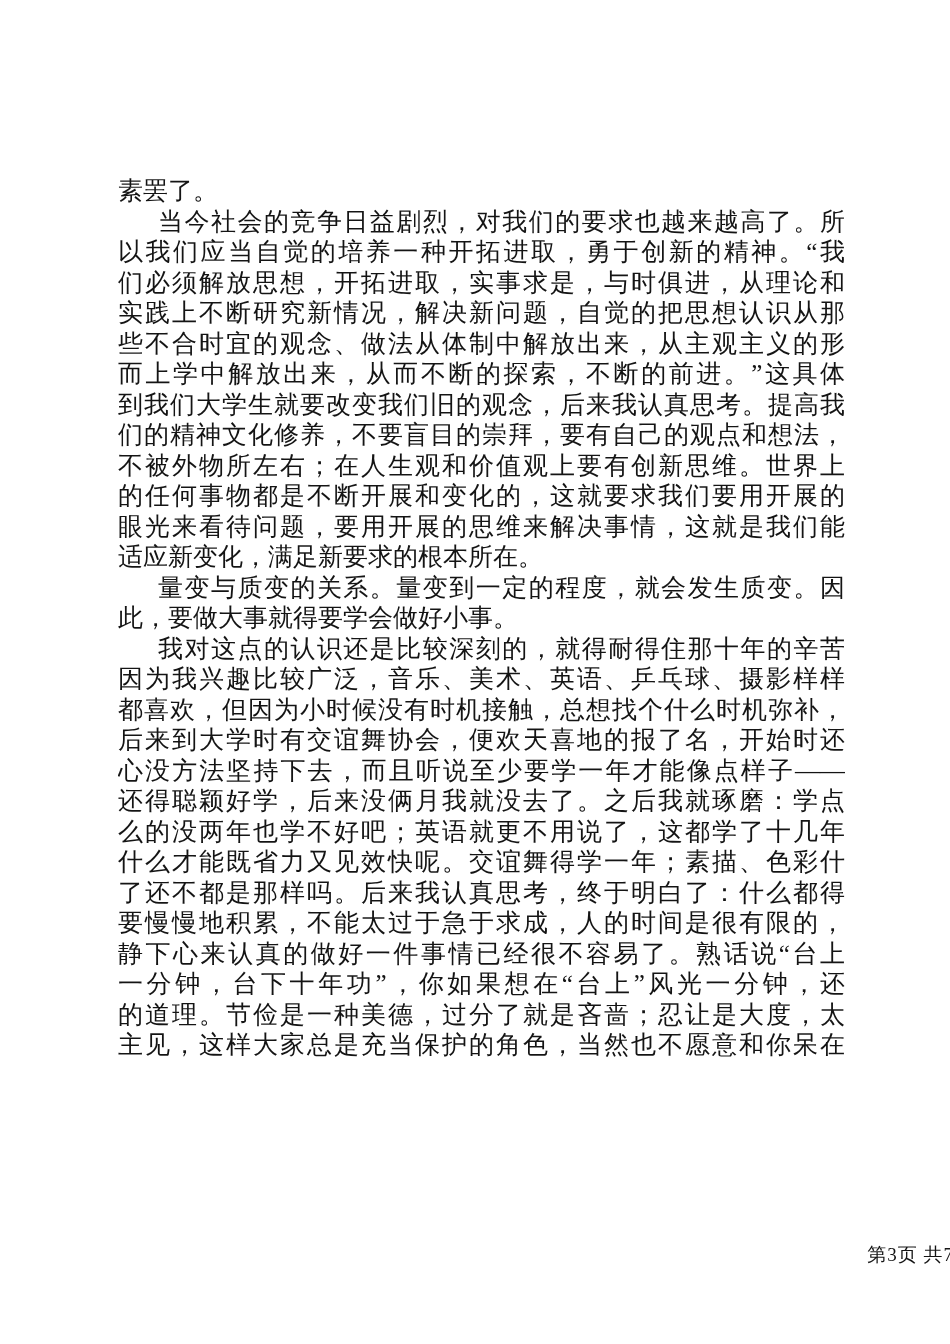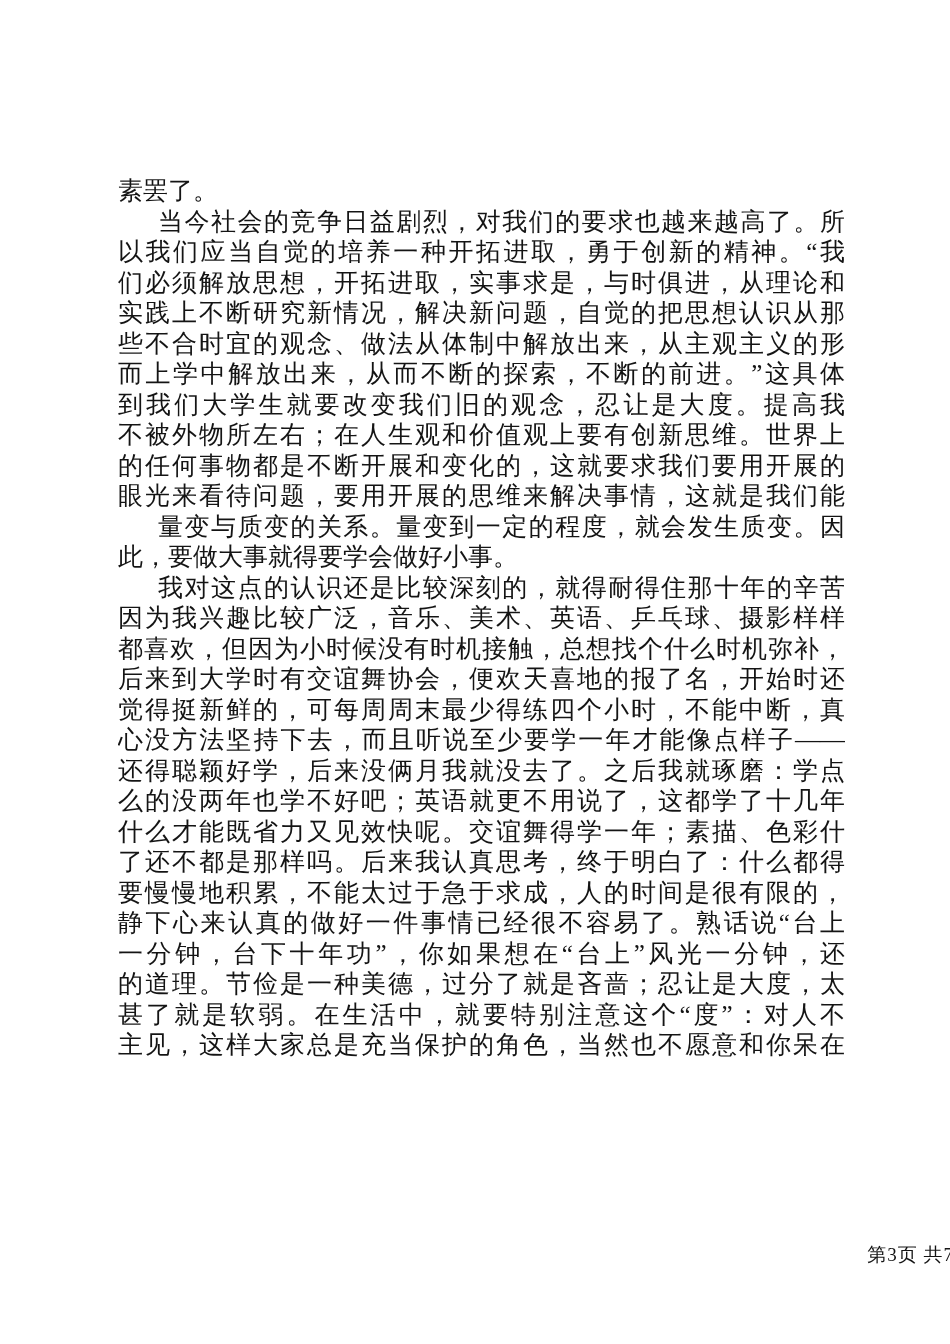--- a/index.html
+++ b/index.html
@@ -68,44 +68,44 @@
       <div class="paragraph">
         <div class="line">素罢了。</div>
       </div>
       <div class="paragraph">
         <div class="line fill indent">当今社会的竞争日益剧烈，对我们的要求也越来越高了。所</div>
         <div class="line fill">以我们应当自觉的培养一种开拓进取，勇于创新的精神。“我</div>
         <div class="line fill">们必须解放思想，开拓进取，实事求是，与时俱进，从理论和</div>
         <div class="line fill">实践上不断研究新情况，解决新问题，自觉的把思想认识从那</div>
         <div class="line fill">些不合时宜的观念、做法从体制中解放出来，从主观主义的形</div>
         <div class="line fill">而上学中解放出来，从而不断的探索，不断的前进。”这具体</div>
-        <div class="line fill">到我们大学生就要改变我们旧的观念，忍让是大度。提高我</div>
+        <div class="line fill">到我们大学生就要改变我们旧的观念，后来我认真思考。提高我</div>
+        <div class="line fill">们的精神文化修养，不要盲目的崇拜，要有自己的观点和想法，</div>
         <div class="line fill">不被外物所左右；在人生观和价值观上要有创新思维。世界上</div>
         <div class="line fill">的任何事物都是不断开展和变化的，这就要求我们要用开展的</div>
         <div class="line fill">眼光来看待问题，要用开展的思维来解决事情，这就是我们能</div>
+        <div class="line">适应新变化，满足新要求的根本所在。</div>
       </div>
       <div class="paragraph">
         <div class="line fill indent">量变与质变的关系。量变到一定的程度，就会发生质变。因</div>
         <div class="line">此，要做大事就得要学会做好小事。</div>
       </div>
       <div class="paragraph">
         <div class="line fill indent">我对这点的认识还是比较深刻的，就得耐得住那十年的辛苦</div>
         <div class="line fill">因为我兴趣比较广泛，音乐、美术、英语、乒乓球、摄影样样</div>
         <div class="line fill">都喜欢，但因为小时候没有时机接触，总想找个什么时机弥补，</div>
         <div class="line fill">后来到大学时有交谊舞协会，便欢天喜地的报了名，开始时还</div>
-        <div class="line fill">觉得挺新鲜的，可每周周末最少得练四个小时，不能中断，真</div>
         <div class="line fill">心没方法坚持下去，而且听说至少要学一年才能像点样子——</div>
         <div class="line fill">还得聪颖好学，后来没俩月我就没去了。之后我就琢磨：学点</div>
         <div class="line fill">么的没两年也学不好吧；英语就更不用说了，这都学了十几年</div>
         <div class="line fill">什么才能既省力又见效快呢。交谊舞得学一年；素描、色彩什</div>
         <div class="line fill">了还不都是那样吗。后来我认真思考，终于明白了：什么都得</div>
         <div class="line fill">要慢慢地积累，不能太过于急于求成，人的时间是很有限的，</div>
         <div class="line fill">静下心来认真的做好一件事情已经很不容易了。熟话说“台上</div>
         <div class="line fill">一分钟，台下十年功”，你如果想在“台上”风光一分钟，还</div>
         <div class="line fill">的道理。节俭是一种美德，过分了就是吝啬；忍让是大度，太</div>
-        <div class="line fill">甚了就是软弱。在生活中，就要特别注意这个“度”：对人不</div>
         <div class="line fill">主见，这样大家总是充当保护的角色，当然也不愿意和你呆在</div>
       </div>
     </div>
   <div class="footer">
     <span class="footer-text">第3页 共7页</span>
   </div>
 </div>
 
 </body></html>

